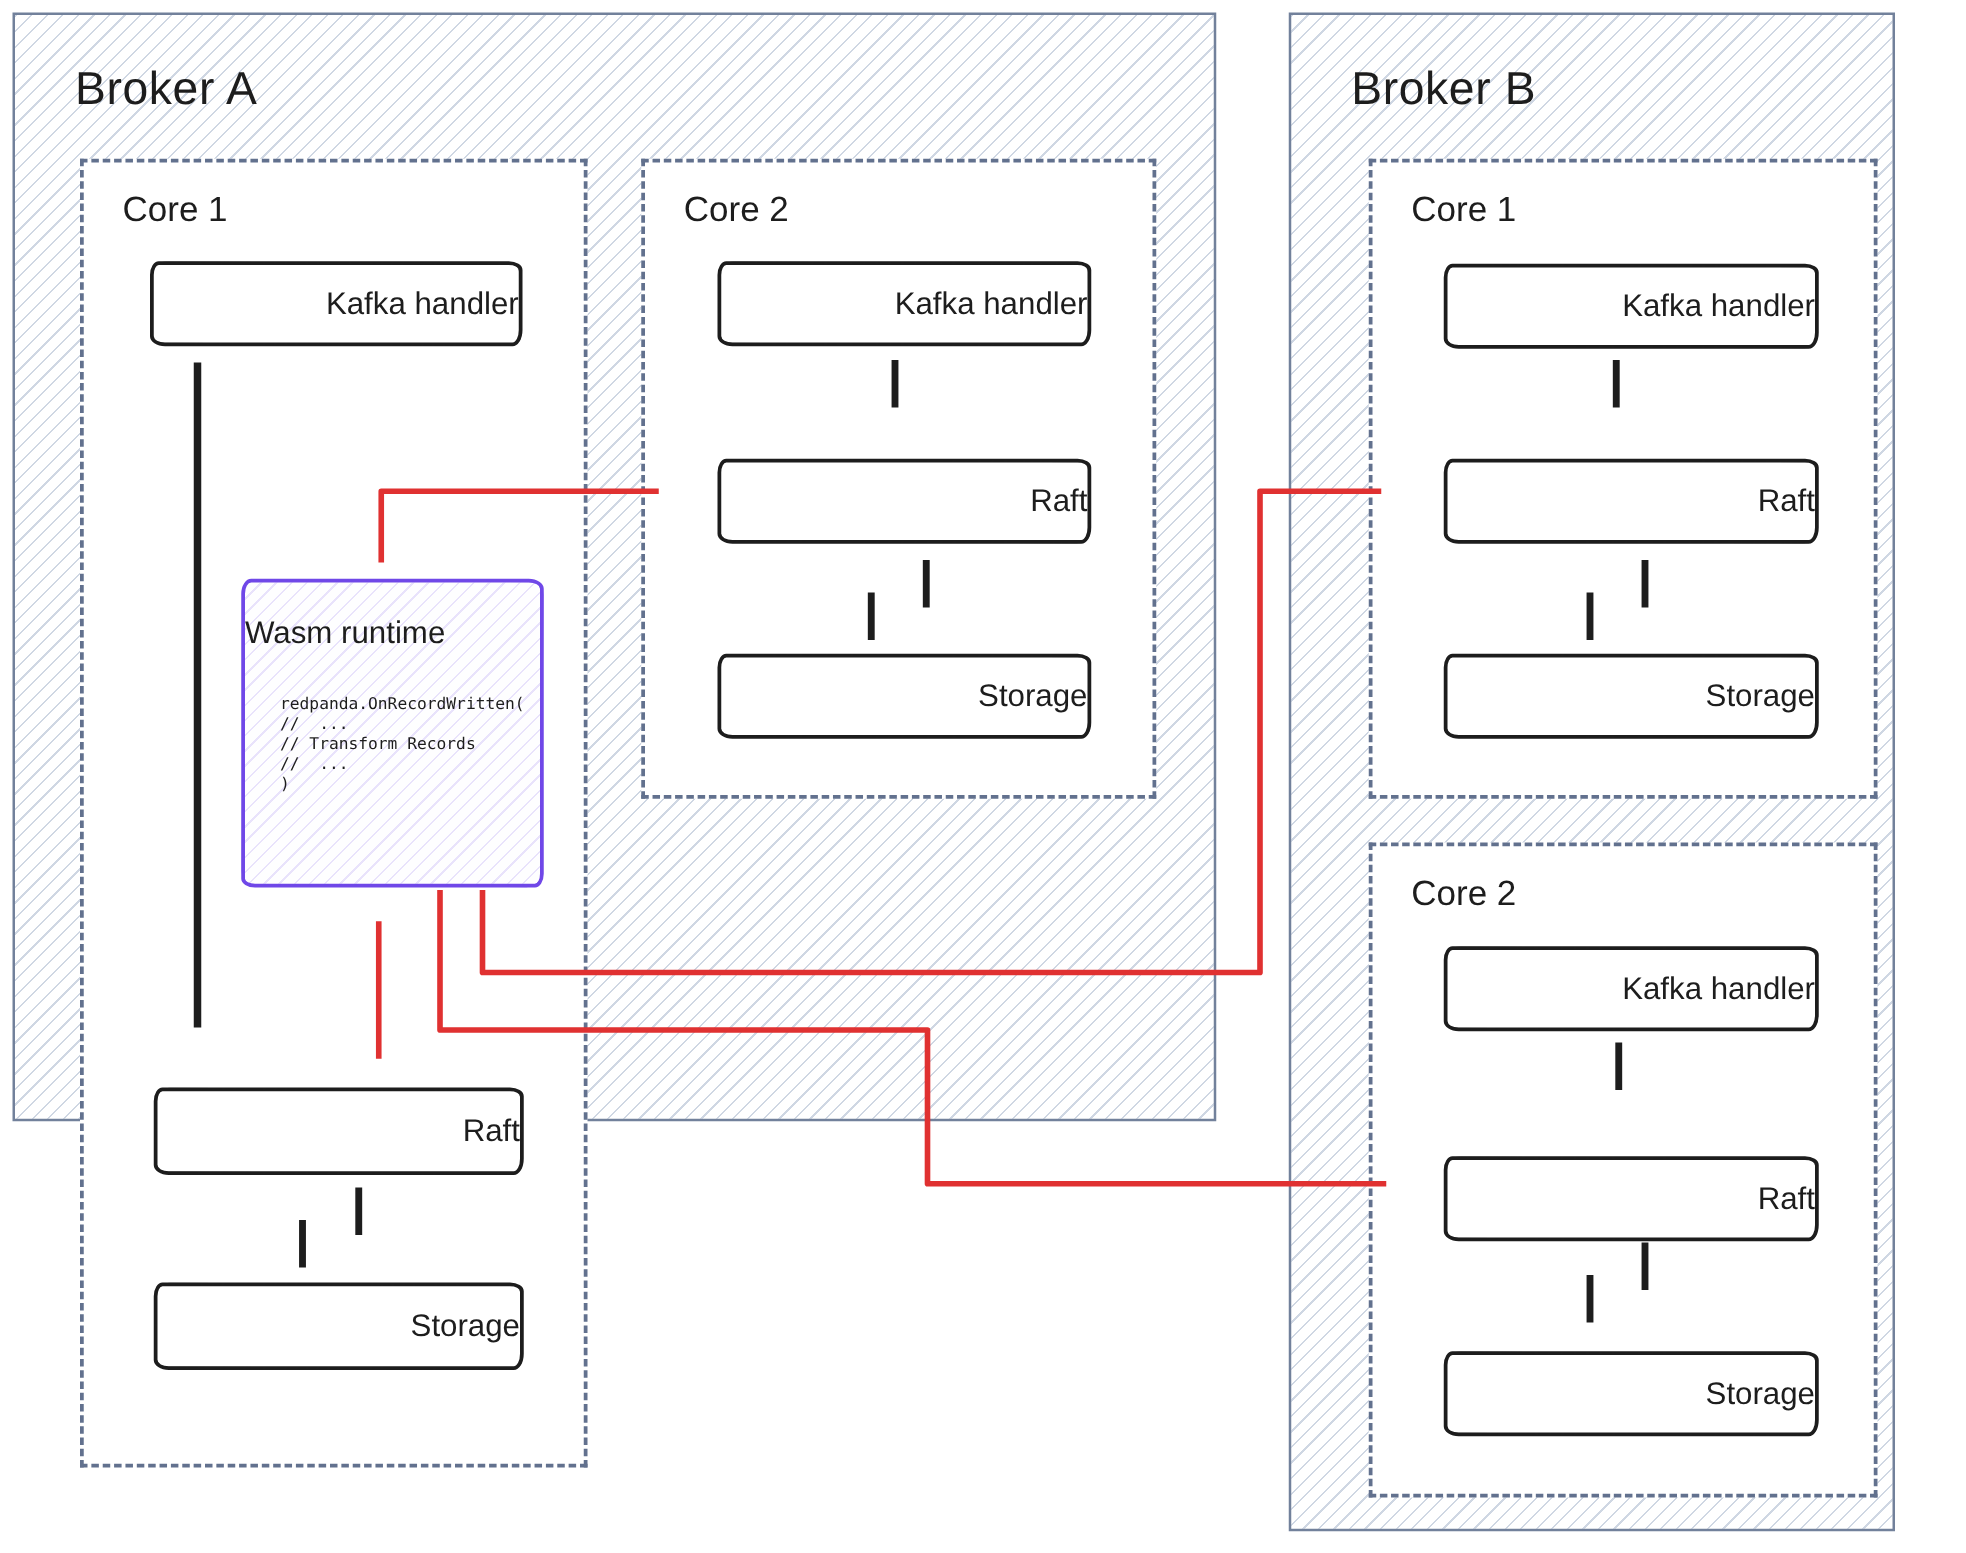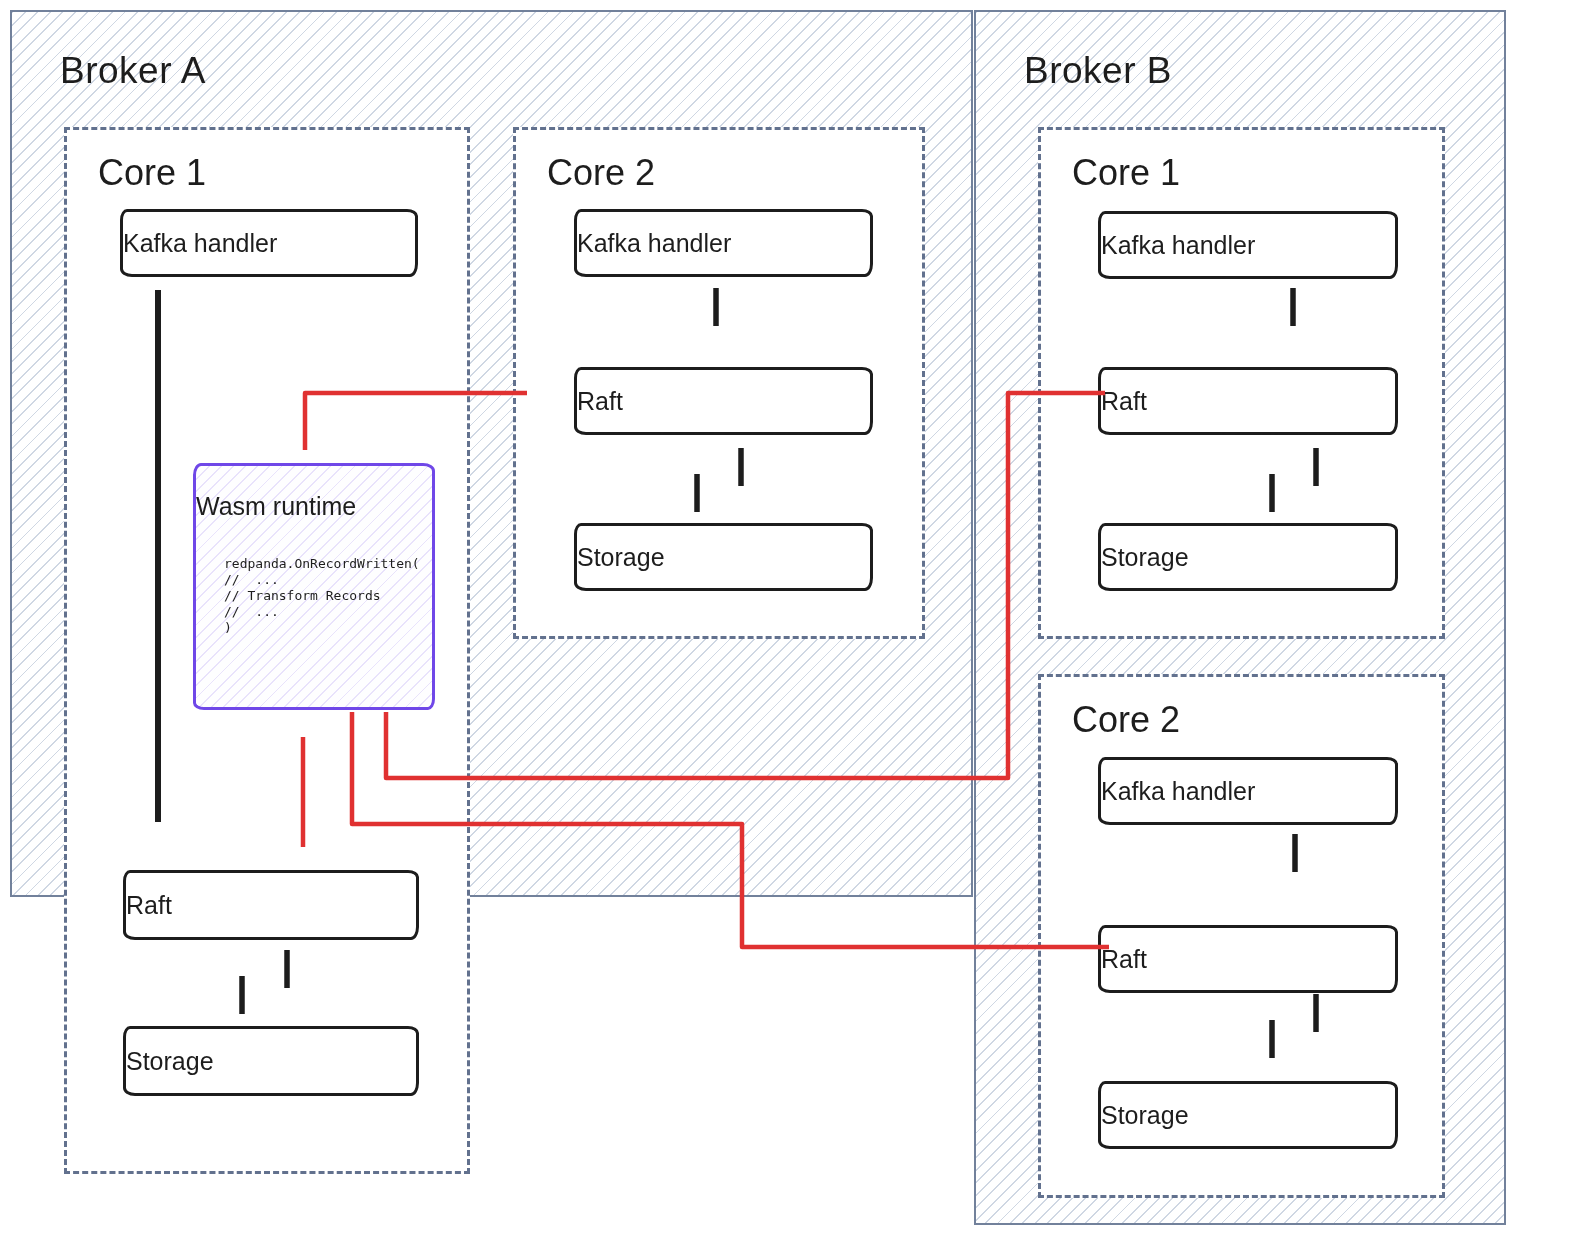--- a/index.html
+++ b/index.html
@@ -8,38 +8,38 @@
     font-family:"Liberation Sans",sans-serif;color:#1d1d1d;
   }
   
   .broker{
     position:absolute;box-sizing:border-box;
     border:2.5px solid #72819b;
     background-color:#ffffff;
     background-image:repeating-linear-gradient(135deg,#cfd7e3 0px,#cfd7e3 1.3px,transparent 1.3px,transparent 8.8px);
   }
   #broker-a{left:10px;top:10px;width:963px;height:887px;}
-  #broker-b{left:974px;top:10px;width:532px;height:1215px;}
+  #broker-b{left:1031px;top:10px;width:485px;height:1215px;}
   .broker-title{position:absolute;left:48px;top:38px;font-size:37px;letter-spacing:.5px;}
   
   .core{
     position:absolute;box-sizing:border-box;background:#ffffff;
     border:3px dashed #62718e;
   }
   #core-a1{left:52px;top:115px;width:406px;height:1047px;}
   #core-a2{left:501px;top:115px;width:412px;height:512px;}
   #core-b1{left:62px;top:115px;width:407px;height:512px;}
   #core-b2{left:62px;top:662px;width:407px;height:524px;}
-  .core-title{position:absolute;left:31px;top:22px;font-size:36px;}
+  .core-title{position:absolute;left:31px;top:22px;font-size:28px;}
   
   .box{
     position:absolute;box-sizing:border-box;background:#ffffff;
     border:3px solid #1d1d1d;
     border-radius:7px 11px 8px 12px / 11px 7px 13px 8px;
-    display:flex;align-items:center;justify-content:flex-start;
+    display:flex;align-items:center;justify-content:flex-end;
   }
   .box::after{
     content:"";position:absolute;inset:-2px;pointer-events:none;
     border:1.4px solid rgba(29,29,29,.55);
     border-radius:12px 7px 11px 8px / 8px 12px 7px 11px;
     transform:rotate(.3deg);
   }
   .box-label{font-size:25px;}
   
   #core-a1 .kafka  {left:53px;top:79px;width:298px;height:68px;}

